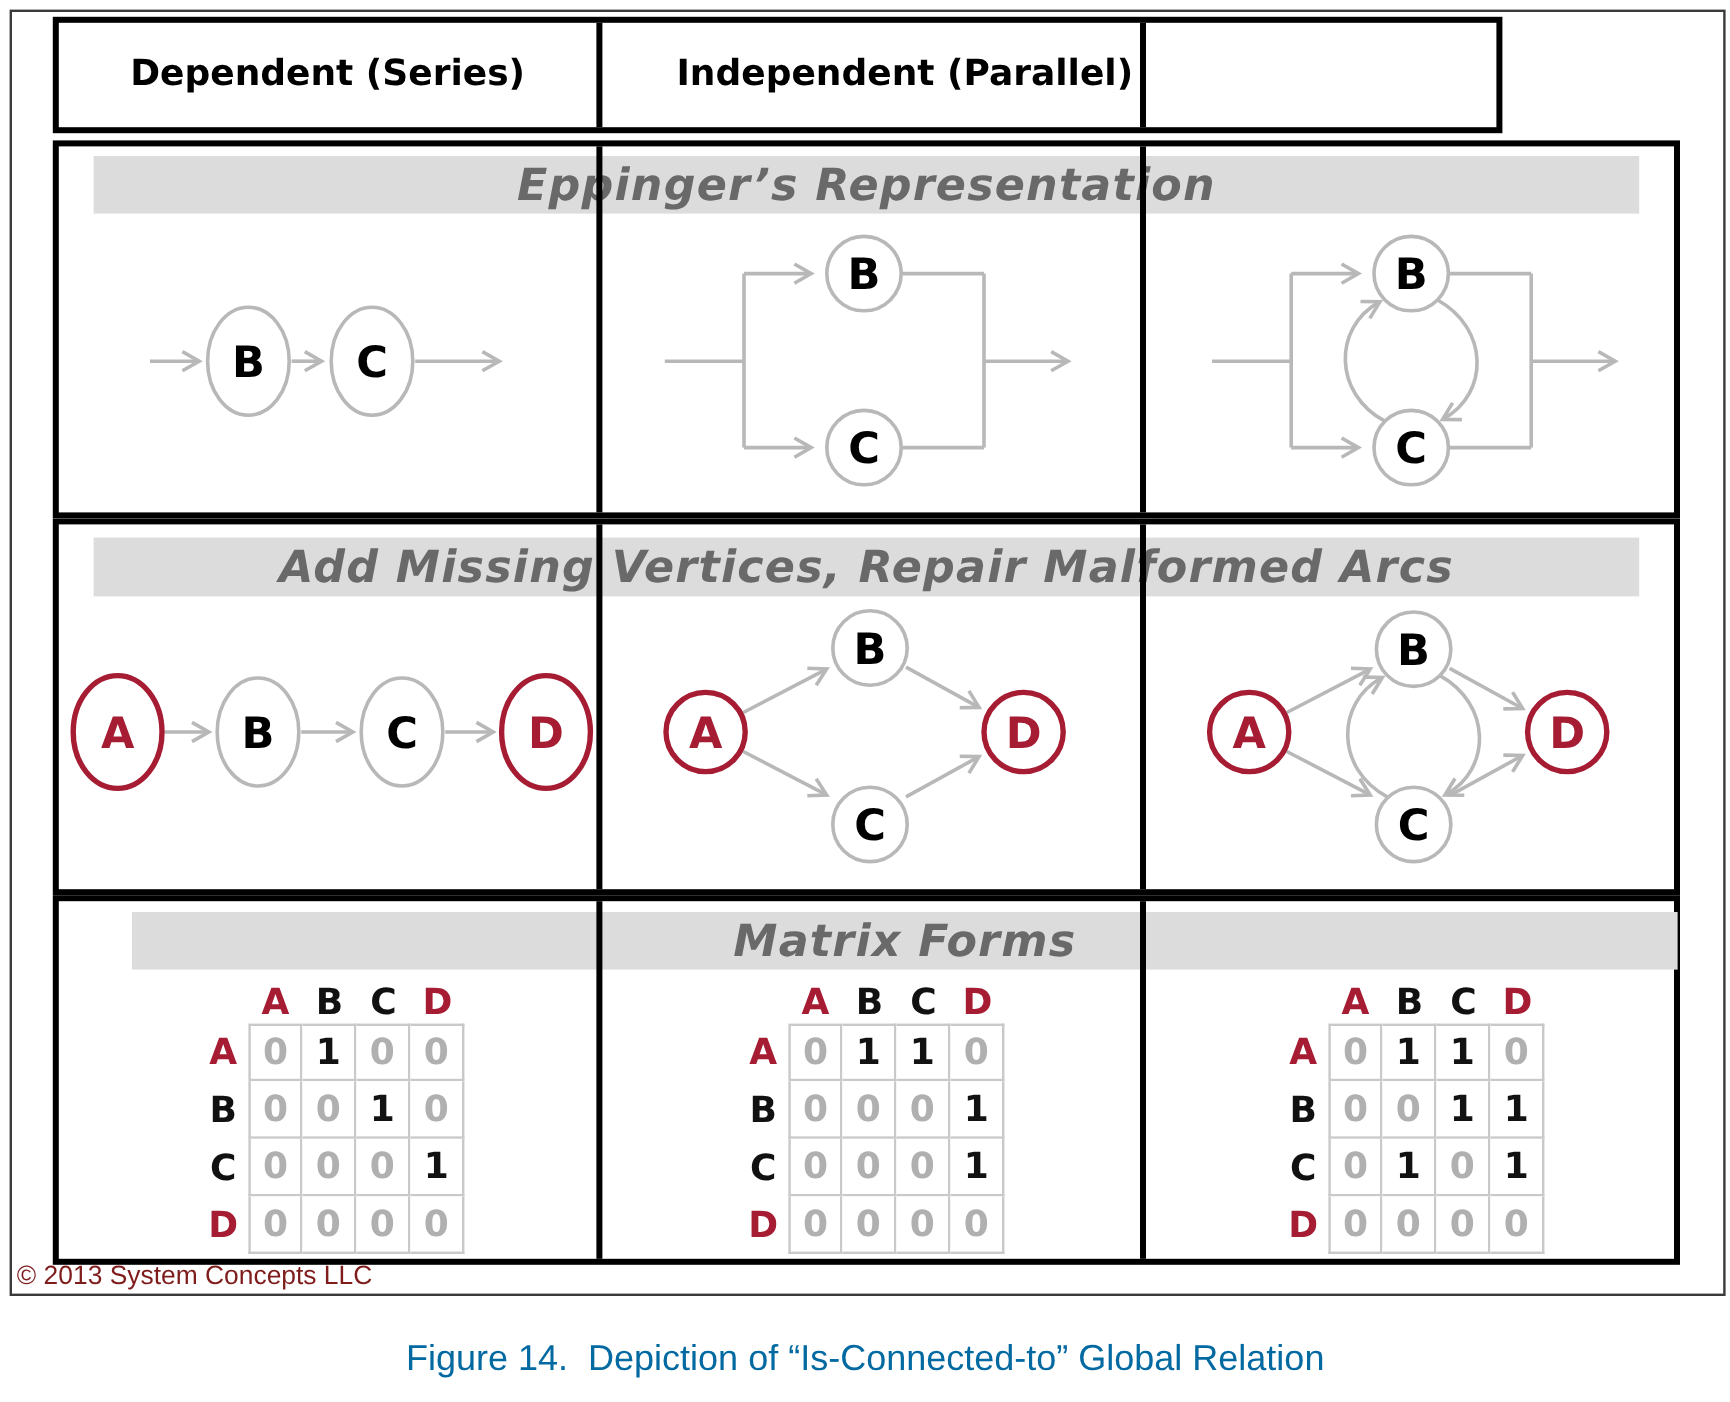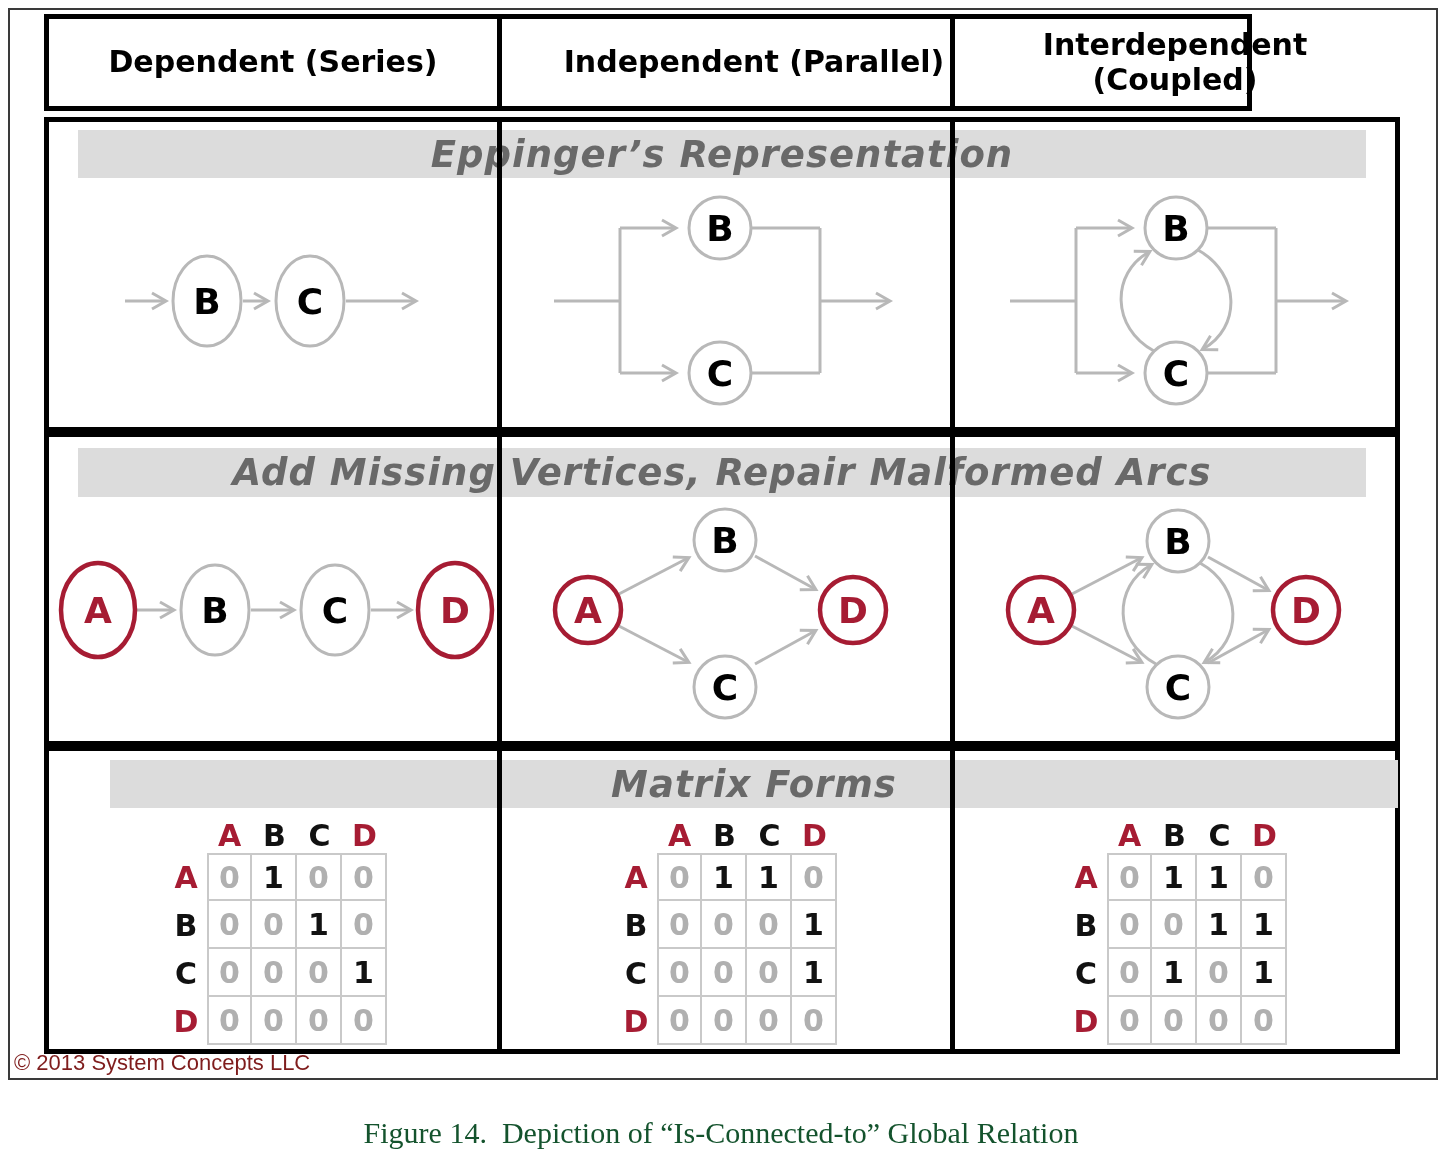--- a/index.html
+++ b/index.html
@@ -35,36 +35,34 @@
   .red{color:#a61c33;}
   .mv{display:flex;align-items:center;justify-content:center;box-sizing:border-box;
         font-size:30px;font-weight:700;color:#b0b0b0;background:#fff;
         border-right:2px solid #c9c9c9;border-bottom:2px solid #c9c9c9;}
   .mv.t{border-top:2px solid #c9c9c9;} .mv.l{border-left:2px solid #c9c9c9;}
   .mv.one{color:#121212;}
   
   .copyright{position:absolute;left:14px;top:1050px;z-index:6;
         font-family:"Liberation Sans",sans-serif;font-size:22px;color:#7f1d1d;}
   .caption{position:absolute;left:0;right:0;top:1116px;text-align:center;white-space:pre;
-        font-family:Liberation Serif, serif;font-size:30px;color:#14532d;}
+        font-family:Liberation Sans, sans-serif;font-size:30px;color:#0369a1;}
   svg text{font-family:"DejaVu Sans",sans-serif;font-weight:700;}
 </style>
 </head>
 <body>
 
 <div class="page">
   <div class="outer-frame"></div>
 
   <div class="header-box">
     <div class="hcell hc1">Dependent (Series)</div>
     <div class="vdiv vd1"></div>
     <div class="hcell hc2">Independent (Parallel)</div>
     <div class="vdiv vd2"></div>
-    <div class="hcell hc3">Interdependent
-(Coupled)</div>
   </div>
 
   <div class="section s1">
     <div class="banner b1">Eppinger’s Representation</div>
     <svg class="diagram" width="1346" height="305" viewBox="0 0 1346 305">
       <defs>
         <marker id="arrG" markerUnits="userSpaceOnUse" markerWidth="24" markerHeight="24" refX="18" refY="11" orient="auto">
           <path d="M5,3 L19,11 L5,19" fill="none" stroke="#b8b8b8" stroke-width="3"></path>
         </marker>
       </defs>

